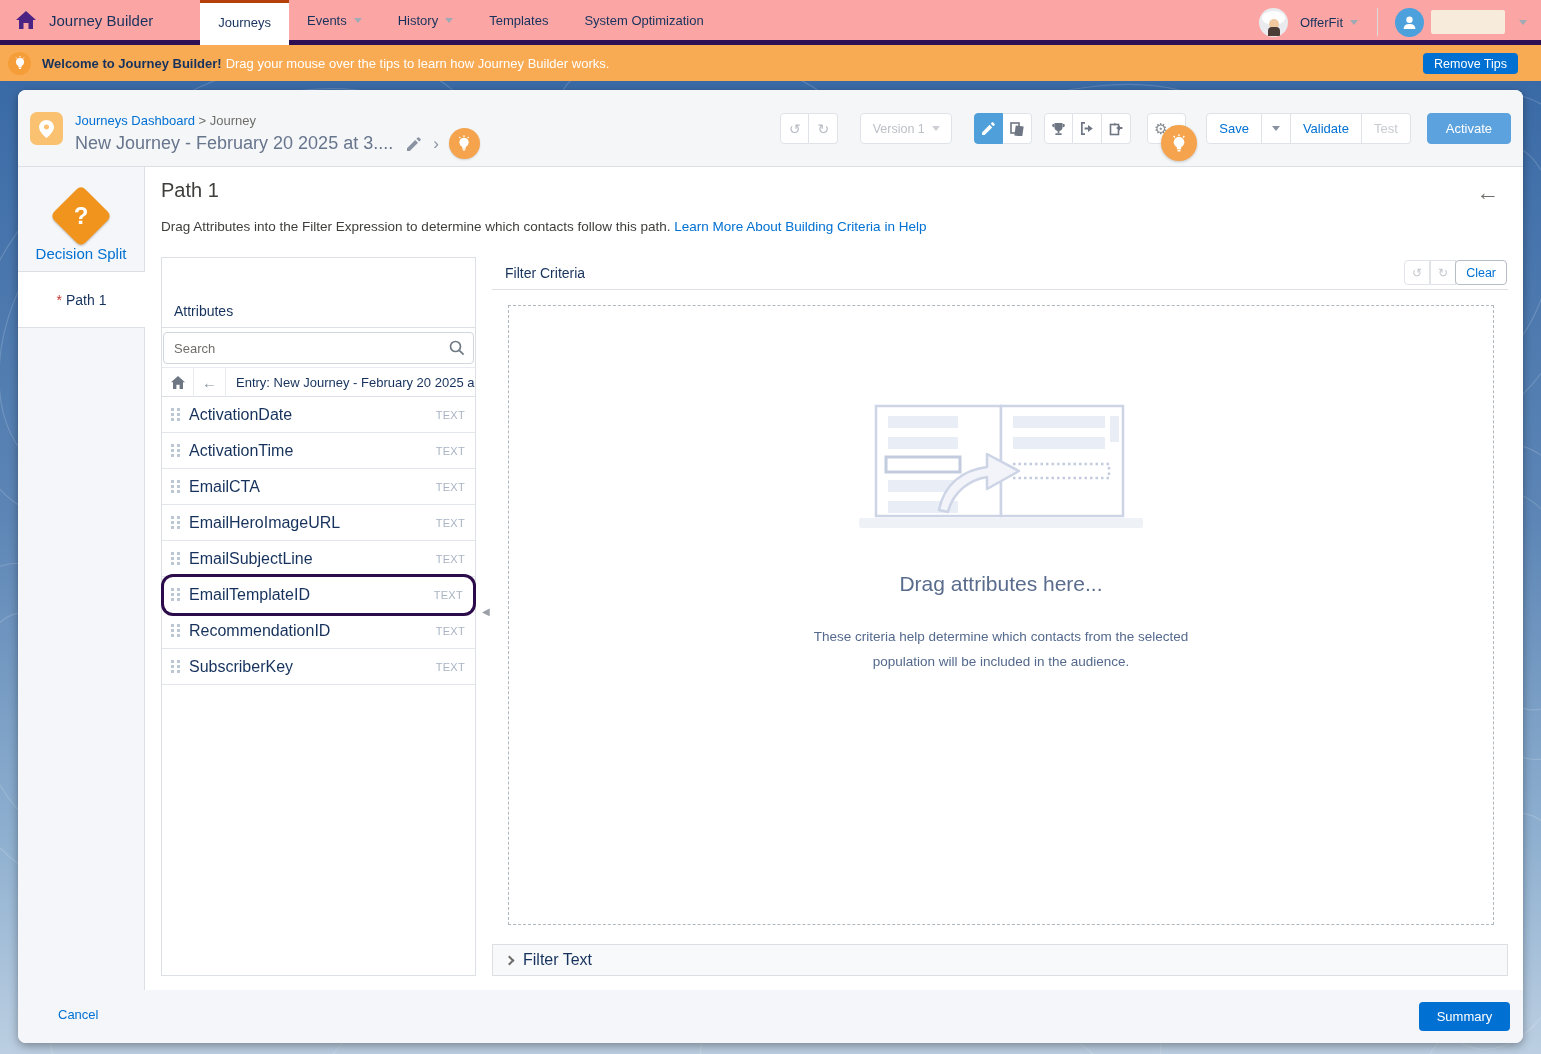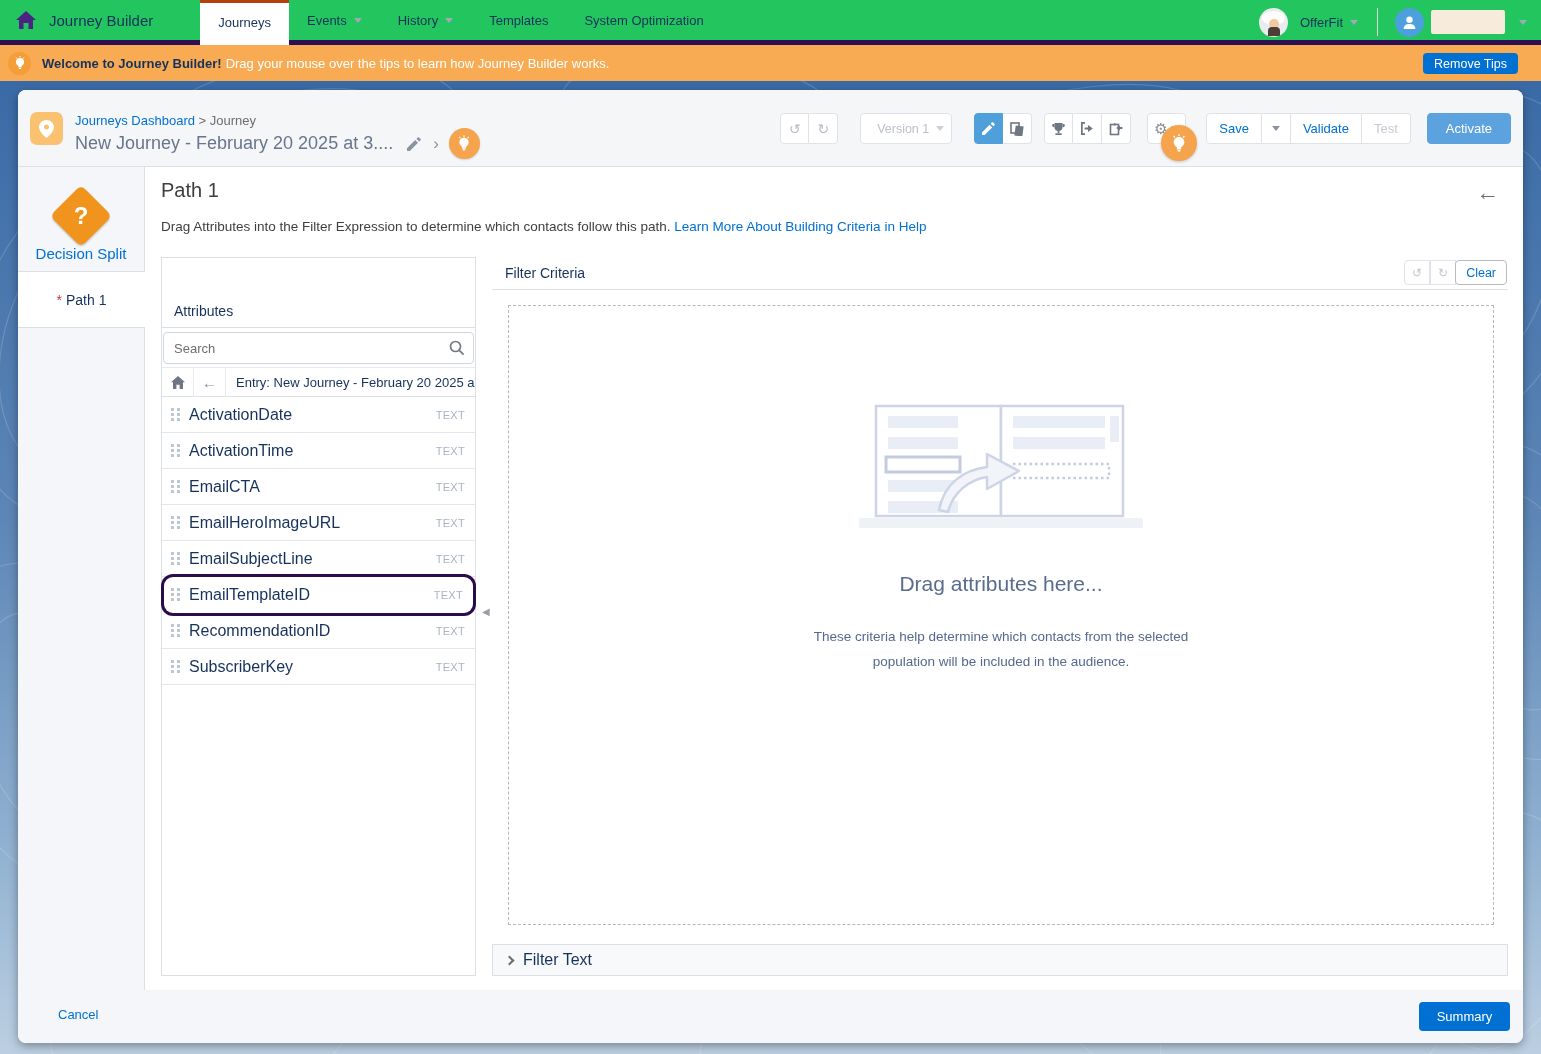--- a/index.html
+++ b/index.html
@@ -9,21 +9,21 @@
     font-family:"Liberation Sans", sans-serif; background:#fff;
     -webkit-font-smoothing:antialiased;
   }
 
   
   .canvas-bg { position:absolute; left:0; right:0; top:81px; bottom:0;
     background:linear-gradient(180deg,#3a6aa6 0%,#5d86b6 45%,#8fb0d0 78%,#bccfe2 100%); }
   .canvas-bg svg { position:absolute; left:0; top:0; }
 
   
-  .topnav { position:absolute; left:0; top:0; width:100%; height:45px; background:#22c55e; z-index:20; }
+  .topnav { position:absolute; left:0; top:0; width:100%; height:45px; background:#fca5a5; z-index:20; }
   .topnav::after { content:""; position:absolute; left:0; bottom:0; width:100%; height:5px; background:#2e0f54; z-index:1; }
   .nav-inner { display:flex; align-items:flex-start; height:45px; }
   .brand { display:flex; align-items:center; height:40px; padding-left:15px; }
   .brand-title { margin-left:12px; font-size:15px; color:#16325c; }
   .tabs { display:flex; margin-left:47px; height:45px; }
   .tab { height:40px; display:flex; align-items:center; padding:0 18px; font-size:13px; color:#16325c; cursor:pointer; position:relative; }
   .tab.active { height:45px; background:#fff; z-index:2; border-top:3px solid #b5400a; padding-bottom:4px; }
   .caret { width:0; height:0; border-left:4px solid transparent; border-right:4px solid transparent; border-top:5px solid #9faab5; margin-left:7px; }
   .nav-right { position:absolute; right:14px; top:2px; height:40px; display:flex; align-items:center; z-index:3; }
   .einstein { width:29px; height:29px; border-radius:50%; background:#e9ebee; position:relative; overflow:hidden; flex:0 0 29px; }
@@ -62,21 +62,21 @@
   .tgroup { display:flex; }
   .tbtn { height:31px; min-width:29px; background:#fff; border:1px solid #dfe3e8; display:flex; align-items:center; justify-content:center; font-size:14px; color:#b7bcc4; padding:0 7px; cursor:pointer; }
   .tgroup .tbtn + .tbtn { border-left:none; }
   .tgroup .tbtn:first-child { border-radius:4px 0 0 4px; }
   .tgroup .tbtn:last-child { border-radius:0 4px 4px 0; }
   .tbtn.single { border-radius:4px; }
   .tbtn.icon-dark { color:#6e7683; }
   .tbtn.blue { background:#4f9fda; border-color:#4f9fda; }
   .tbtn.txtbtn { color:#0070d2; font-size:13px; padding:0 12px; }
   .tbtn.disabled { color:#c7cbd0; }
-  .vdrop { width:92px; justify-content:flex-end; color:#bcc0c7; font-size:12.5px; }
+  .vdrop { width:92px; justify-content:center; color:#bcc0c7; font-size:12.5px; }
   .gearwrap { position:relative; }
   .bulb-overlay { position:absolute; left:14px; top:12px; width:36px; height:36px; border-radius:50%; background:#f5a34c; display:flex; align-items:center; justify-content:center; z-index:5; box-shadow:0 1px 3px rgba(0,0,0,.2); cursor:pointer; }
   .activate { background:#5ba2de; border-color:#5ba2de; color:#fff; font-size:13px; padding:0 18px; border-radius:4px; }
   .gap22{width:22px;} .gap12{width:12px;} .gap20{width:20px;} .gap16{width:16px;}
 
   
   .jbody { flex:1; display:flex; min-height:0; }
   .rail { flex:0 0 127px; background:#f4f6f9; border-right:1px solid #dcdfe3; }
   .ds-card { height:105px; border-bottom:1px solid #dcdfe3; position:relative; cursor:pointer; }
   .diamond { position:absolute; left:50%; top:27px; width:44px; height:44px; margin-left:-22px; background:#f0941e; border-radius:6px; transform:rotate(45deg); box-shadow:1px 1px 2px rgba(0,0,0,.2); }

